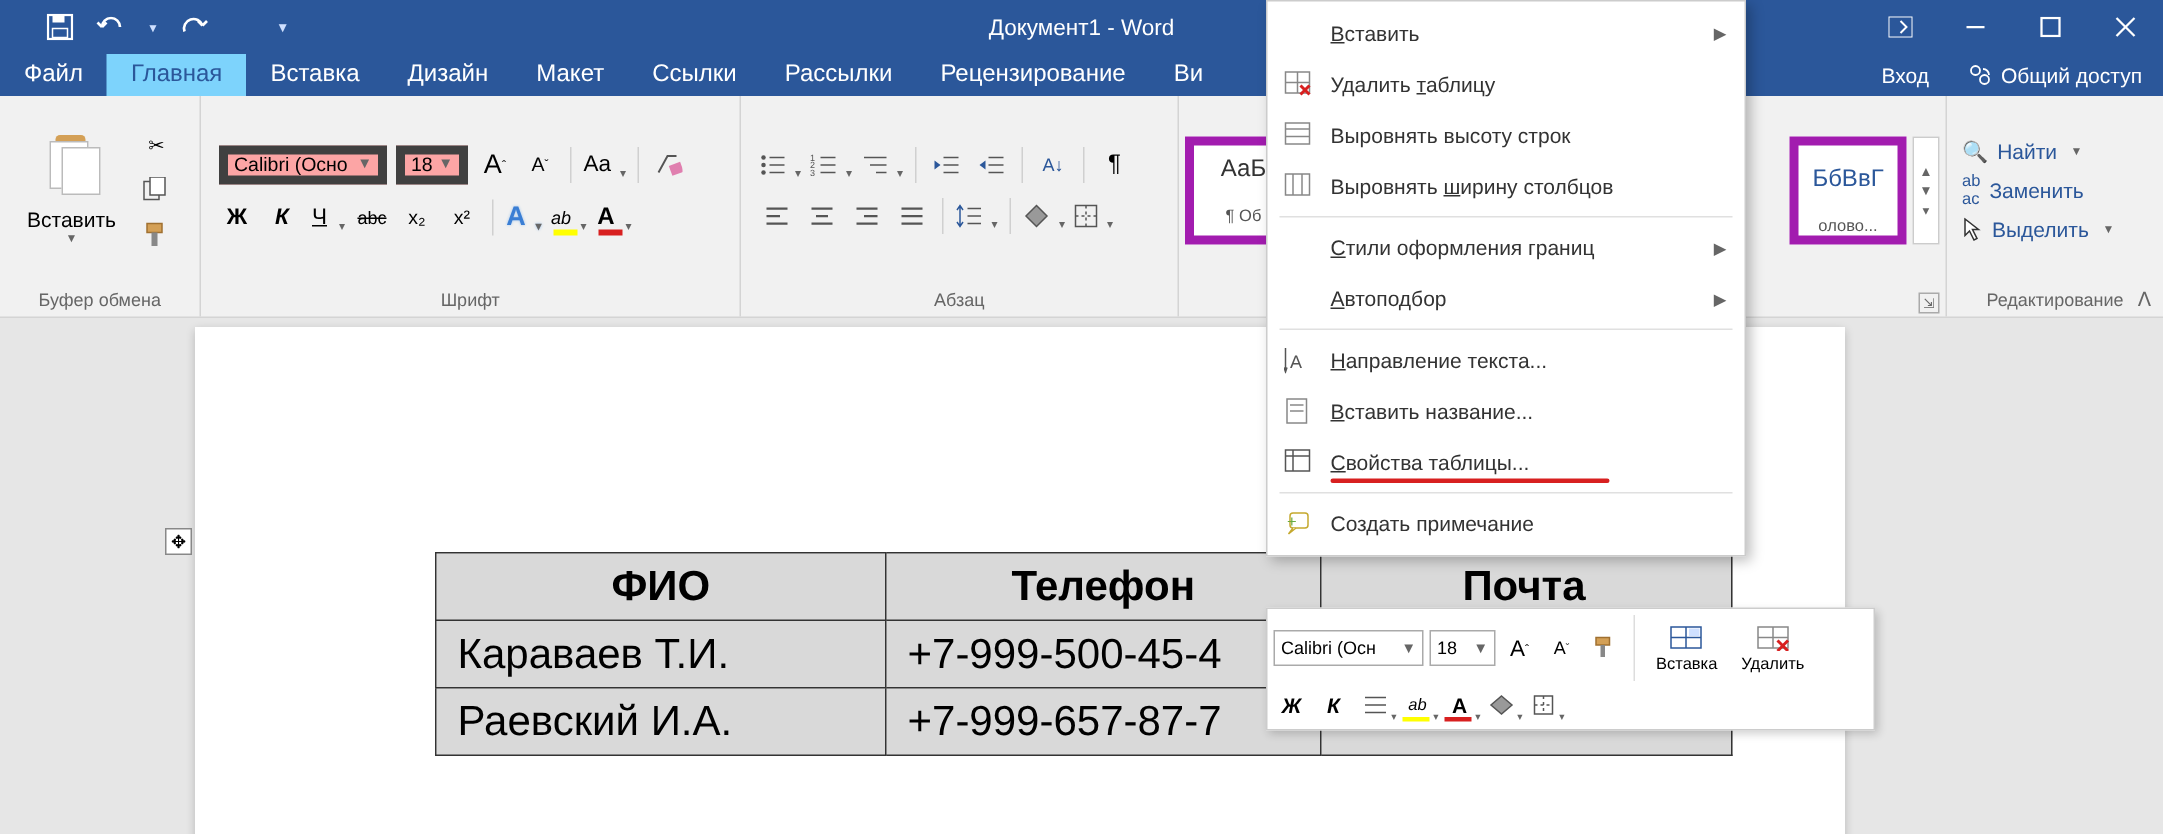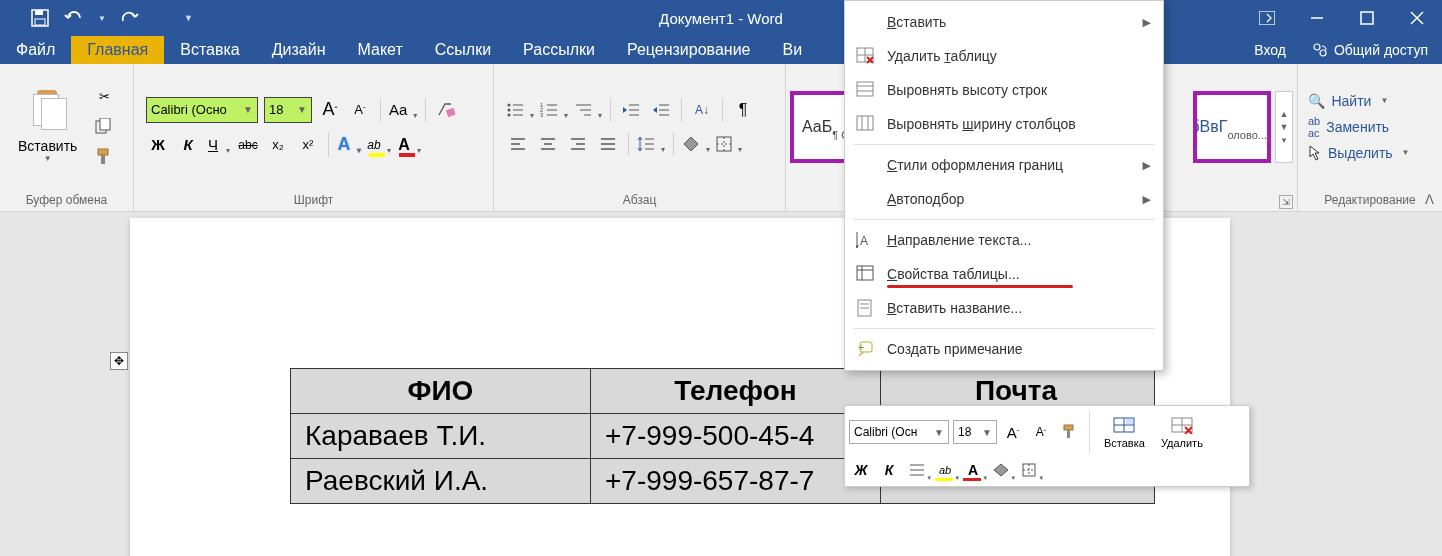--- a/index.html
+++ b/index.html
@@ -9,21 +9,21 @@
 .titlebar { height: 36px; background: #2b579a; display: flex; align-items: center; color: #fff; position: relative; }
 .qat { display: flex; align-items: center; gap: 14px; padding-left: 30px; }
 .qat-icon { width: 20px; height: 20px; display: flex; align-items: center; justify-content: center; cursor: pointer; }
 .title-text { position: absolute; left: 50%; transform: translateX(-50%); font-size: 15px; }
 .win-controls { position: absolute; right: 0; display: flex; height: 100%; }
 .win-btn { width: 50px; display: flex; align-items: center; justify-content: center; cursor: pointer; }
 
 
 .tabsbar { height: 28px; background: #2b579a; display: flex; align-items: stretch; color: #fff; position: relative; }
 .tab { padding: 0 16px; display: flex; align-items: center; font-size: 16px; cursor: pointer; }
-.tab.active { background: #eab308; color: #2b579a; }
+.tab.active { background: #7dd3fc; color: #2b579a; }
 .tabs-right { position: absolute; right: 0; display: flex; height: 100%; align-items: center; }
 .sign-in { padding: 0 12px; font-size: 14px; cursor: pointer; }
 .share-btn { padding: 0 14px; display: flex; align-items: center; gap: 6px; font-size: 14px; cursor: pointer; }
 
 
 .ribbon { height: 148px; background: #f1f1f1; border-bottom: 1px solid #d4d4d4; display: flex; position: relative; }
 .ribbon-group { border-right: 1px solid #d4d4d4; display: flex; flex-direction: column; position: relative; }
 .group-content { flex: 1; display: flex; align-items: center; padding: 4px 8px; }
 .group-label { height: 22px; text-align: center; font-size: 12px; color: #666; display: flex; align-items: center; justify-content: center; position: relative; }
 .group-launcher { position: absolute; right: 4px; bottom: 2px; width: 14px; height: 14px; border: 1px solid #aaa; font-size: 9px; display: flex; align-items: center; justify-content: center; color: #666; cursor: pointer; }
@@ -33,35 +33,35 @@
 .clip-icon-stack { width: 38px; height: 42px; position: relative; }
 .clip-back { position: absolute; width: 26px; height: 32px; background: #fff; border: 1px solid #bbb; top: 4px; left: 4px; }
 .clip-front { position: absolute; width: 26px; height: 32px; background: #fff; border: 1px solid #bbb; top: 8px; left: 12px; }
 .clip-board { position: absolute; width: 20px; height: 28px; background: #d4a056; border-radius: 3px 3px 0 0; top: 0; left: 8px; }
 .clip-side { display: flex; flex-direction: column; gap: 8px; padding: 6px; }
 .clip-small { width: 22px; height: 22px; display: flex; align-items: center; justify-content: center; cursor: pointer; }
 
 
 .font-rows { display: flex; flex-direction: column; gap: 10px; padding: 6px 4px; }
 .font-row { display: flex; align-items: center; gap: 6px; }
-.combo { height: 26px; background: #bef264; border: 1px solid #404040; display: flex; align-items: center; padding: 0 4px; font-size: 13px; cursor: pointer; }
+.combo { height: 26px; background: #fca5a5; border: 6px solid #404040; display: flex; align-items: center; padding: 0 4px; font-size: 13px; cursor: pointer; }
 .combo-font { width: 112px; }
 .combo-size { width: 48px; }
 .combo-arrow { margin-left: auto; font-size: 10px; color: #666; }
 .ribbon-btn { min-width: 24px; height: 24px; display: flex; align-items: center; justify-content: center; cursor: pointer; font-size: 15px; }
 .ribbon-btn.dd { padding-right: 10px; position: relative; }
 .ribbon-btn.dd::after { content: "▾"; font-size: 8px; position: absolute; right: 0; bottom: 2px; color: #666; }
 .sep { width: 1px; height: 24px; background: #d0d0d0; margin: 0 2px; }
 
 
 .para-rows { display: flex; flex-direction: column; gap: 10px; padding: 6px 4px; }
 
 
 .styles-gallery { display: flex; align-items: center; gap: 4px; padding: 4px; }
-.style-item { width: 78px; height: 72px; background: #fff; border: 4px solid #a21caf; display: flex; flex-direction: row; align-items: center; justify-content: center; cursor: pointer; overflow: hidden; }
+.style-item { width: 78px; height: 72px; background: #fff; border: 6px solid #a21caf; display: flex; flex-direction: column; align-items: center; justify-content: center; cursor: pointer; overflow: hidden; }
 .style-preview { font-size: 16px; color: #333; }
 .style-name { font-size: 11px; color: #555; margin-top: 16px; }
 .gallery-more { width: 18px; height: 72px; border: 1px solid #ccc; display: flex; flex-direction: column; align-items: center; justify-content: center; gap: 3px; cursor: pointer; background: #fff; }
 .gallery-more span { font-size: 9px; color: #666; }
 
 
 .edit-col { display: flex; flex-direction: column; gap: 6px; padding: 6px 10px; }
 .edit-item { display: flex; align-items: center; gap: 6px; font-size: 14px; color: #2b579a; cursor: pointer; }
 
 .collapse-ribbon { position: absolute; right: 8px; bottom: 4px; cursor: pointer; color: #666; }
@@ -496,40 +496,40 @@
   <div class="menu-sep"></div>
   <div class="menu-item">
     <span class="menu-icon">
         <svg width="18" height="18">
           <text x="4" y="14" font-size="12" fill="#555">A</text>
           <path d="M1 1 L1 16 M0 14 L1 17 L2 14" stroke="#555" fill="none"></path>
         </svg>
       </span>
     <span><span class="underline">Н</span>аправление текста...</span>
   </div>
+  <div class="menu-item">
+    <span class="menu-icon">
+        <svg width="18" height="18">
+          <rect x="2" y="1" width="13" height="16" fill="#fff" stroke="#888"></rect>
+          <line x1="4" y1="5" x2="13" y2="5" stroke="#888"></line>
+          <line x1="4" y1="9" x2="13" y2="9" stroke="#888"></line>
+        </svg>
+      </span>
+    <span><span class="underline">В</span>ставить название...</span>
+  </div>
   <div class="menu-item" style="position:relative;">
     <span class="menu-icon">
         <svg width="18" height="18">
           <rect x="1" y="1" width="16" height="14" fill="none" stroke="#555"></rect>
           <line x1="1" y1="5" x2="17" y2="5" stroke="#555"></line>
           <line x1="6" y1="1" x2="6" y2="15" stroke="#555"></line>
         </svg>
       </span>
     <span><span class="underline">С</span>войства таблицы...</span>
     <div class="red-underline"></div>
-  </div>
-  <div class="menu-item">
-    <span class="menu-icon">
-        <svg width="18" height="18">
-          <rect x="2" y="1" width="13" height="16" fill="#fff" stroke="#888"></rect>
-          <line x1="4" y1="5" x2="13" y2="5" stroke="#888"></line>
-          <line x1="4" y1="9" x2="13" y2="9" stroke="#888"></line>
-        </svg>
-      </span>
-    <span><span class="underline">В</span>ставить название...</span>
   </div>
   <div class="menu-sep"></div>
   <div class="menu-item">
     <span class="menu-icon">
         <svg width="18" height="18">
           <rect x="4" y="2" width="12" height="10" rx="2" fill="#fff" stroke="#c5a92f"></rect>
           <path d="M6 12 L3 16 L8 12" fill="#fff" stroke="#c5a92f"></path>
           <text x="2" y="11" font-size="11" fill="#6aab41">+</text>
         </svg>
       </span>

